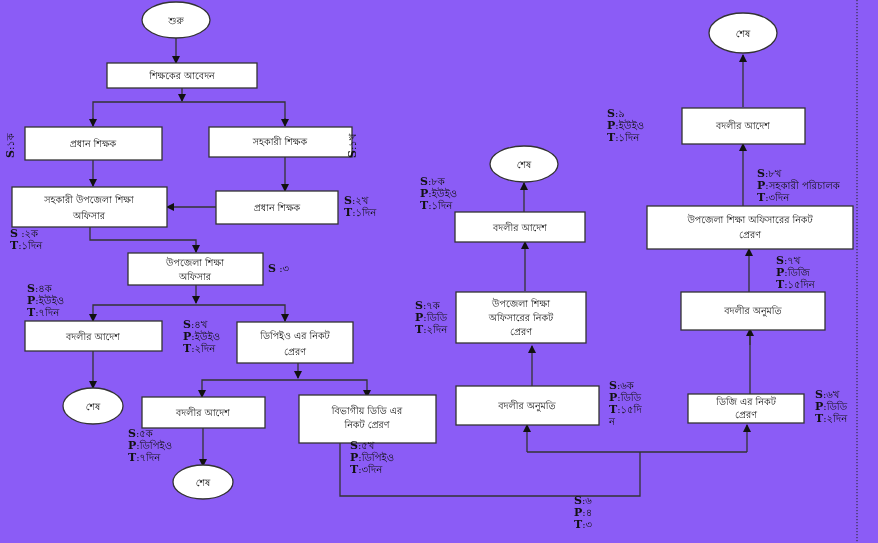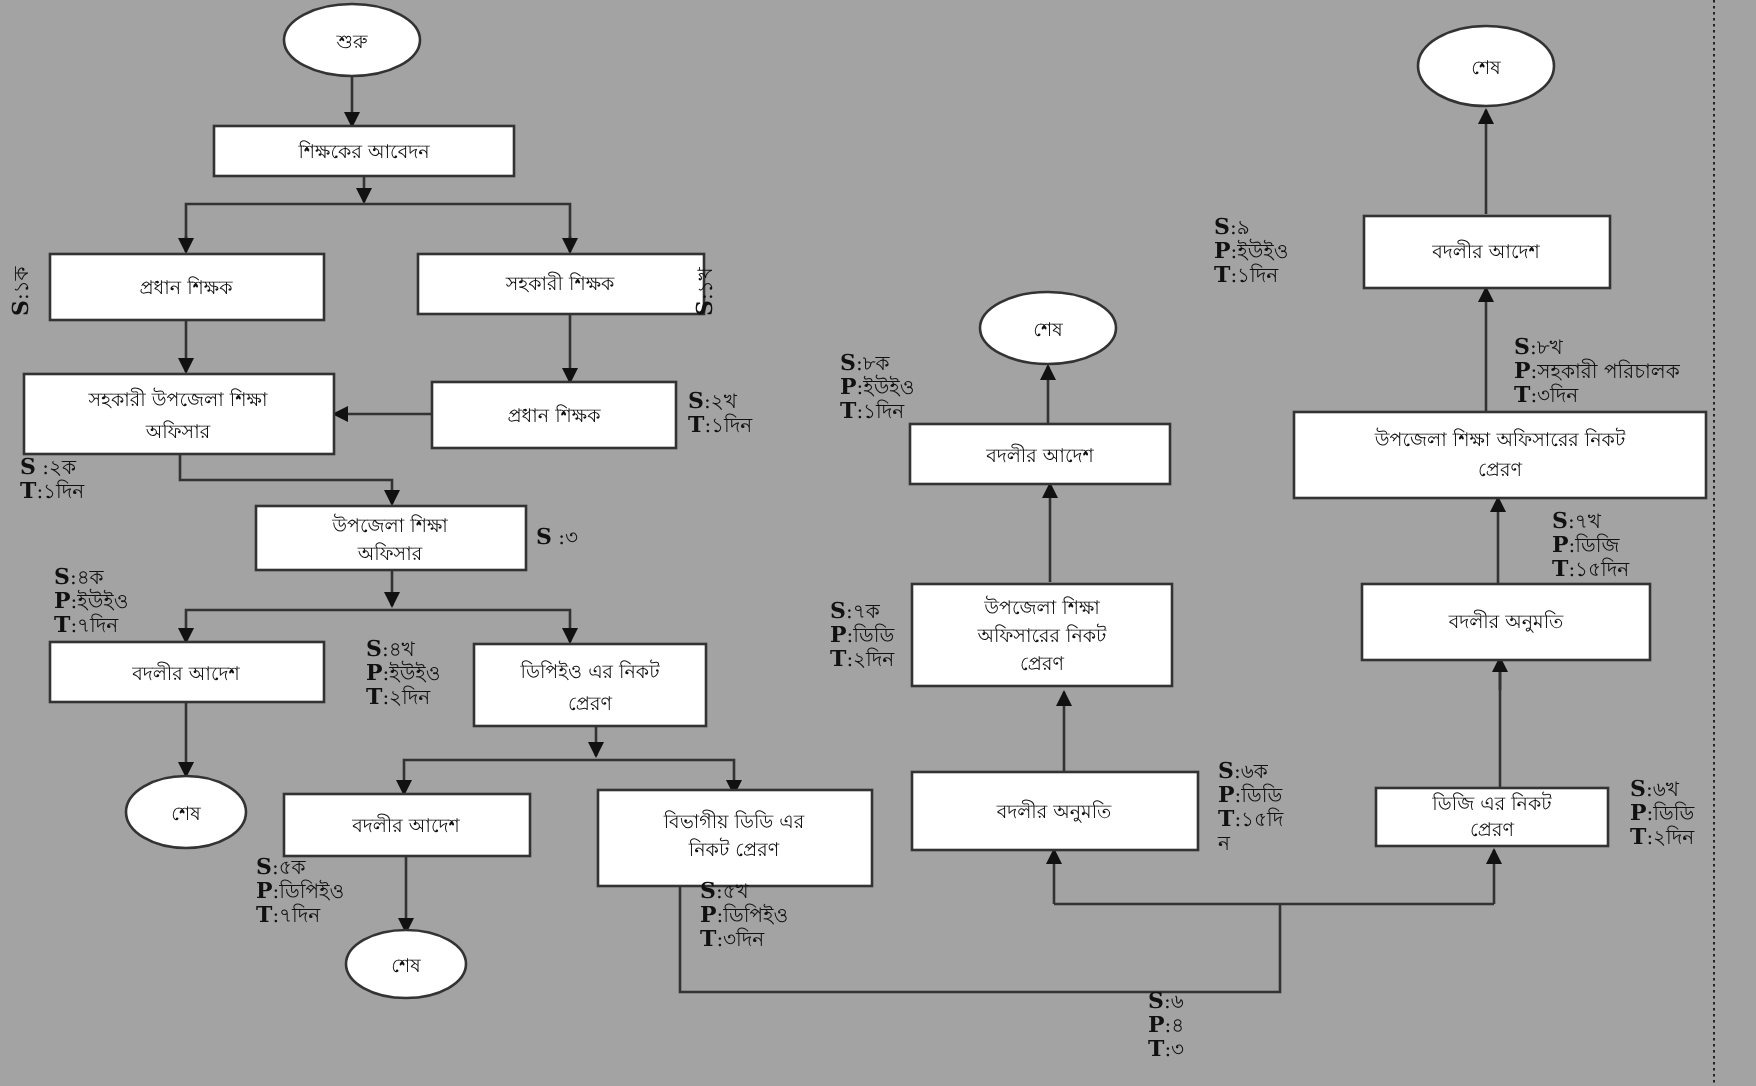--- a/index.html
+++ b/index.html
@@ -1,16 +1,16 @@
 <!DOCTYPE html>
 <html><head>
 <meta charset="utf-8">
 <style>
   html, body { margin: 0; padding: 0; background: #ffffff; }
-  #canvas { position: relative; width: 878px; height: 543px; overflow: hidden; background: #a3a3a3; }
+  #canvas { position: relative; width: 878px; height: 543px; overflow: hidden; background: #8b5cf6; }
   svg { position: absolute; left: 0; top: 0; }
   .box { fill: #ffffff; stroke: #333333; stroke-width: 1.3; }
   .line { stroke: #333333; stroke-width: 1.3; fill: none; }
   .nodetext { font-family: "DejaVu Sans", sans-serif; font-size: 9.5px; fill: #111111; }
   .ann { font-family: "DejaVu Serif", serif; font-size: 10px; fill: #111111; }
   .annkey { font-weight: bold; font-size: 11px; }
   .dotted { stroke: #222; stroke-width: 1; stroke-dasharray: 1.2 1.8; }
 </style>
 </head>
 <body>

